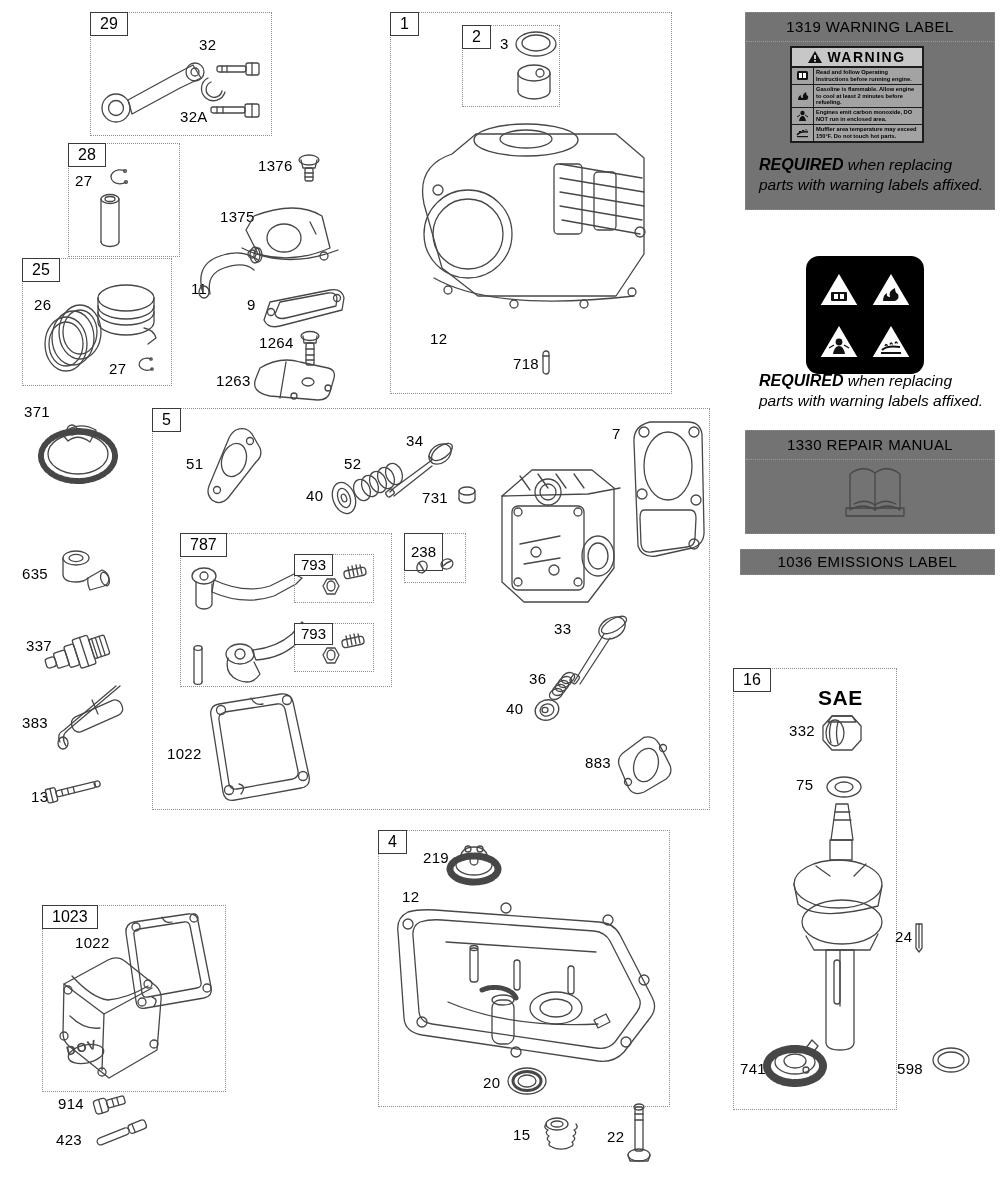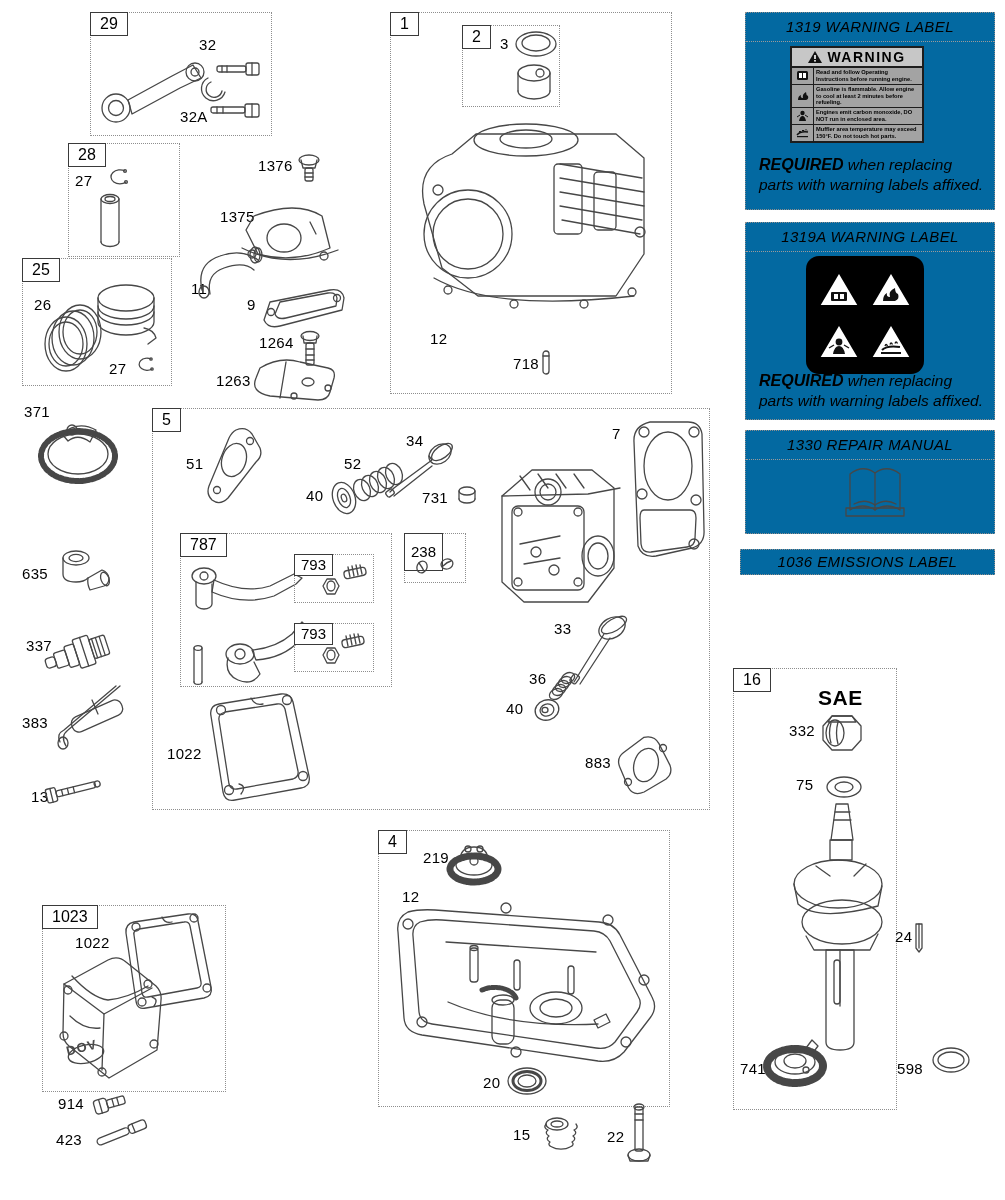--- a/index.html
+++ b/index.html
@@ -5,21 +5,21 @@
   html,body{margin:0;padding:0;background:#fff;}
   body{font-family:"Liberation Sans", sans-serif;color:#000;}
   #canvas{position:relative;width:1005px;height:1200px;background:#fff;overflow:hidden;}
   .gbox{position:absolute;border:1px dotted #8e8e8e;background:transparent;}
   .tag{position:absolute;top:-1px;left:-1px;background:#fff;border:1px solid #3a3a3a;
        padding:1px 9px;font-size:16px;line-height:20px;}
   .co{position:absolute;font-size:15px;letter-spacing:.3px;white-space:nowrap;}
   .part{position:absolute;overflow:visible;}
   .part path,.part rect,.part circle,.part ellipse,.part line,.part polygon,.part polyline
        {fill:none;stroke:#474747;stroke-width:1.3;stroke-linejoin:round;stroke-linecap:round;}
-  .panel{position:absolute;border:1px dotted #8e8e8e;background:#0369a1;font-style:italic;}
+  .panel{position:absolute;border:1px dotted #8e8e8e;background:#737373;}
   .ptitle{text-align:center;font-size:15px;letter-spacing:.4px;padding:5px 0 6px;
           border-bottom:1px dotted #9a9a9a;}
   .ptitle-only{text-align:center;font-size:15px;letter-spacing:.4px;padding:3px 0;}
   .req{position:absolute;font-style:italic;font-size:15.5px;line-height:1.32;margin-top:8px;}
   .req b{font-size:16px;}
   .sticker{position:absolute;border:2px solid #1d1d1d;background:#a3a3a3;}
   .shead{display:flex;align-items:center;justify-content:center;gap:5px;
          background:#c7c7c7;border-bottom:2px solid #1d1d1d;font-weight:bold;
          font-size:14px;letter-spacing:1.5px;padding:1px 2px;}
   .srow{display:flex;border-bottom:1px solid #1d1d1d;}
@@ -262,23 +262,20 @@
             <rect x="1" y="9" width="11" height="1.2" fill="#111"></rect>
           </svg>
       </div>
       <div class="stext">Muffler area temperature may exceed 150°F. Do not touch hot parts.</div>
     </div>
   </div>
   <div class="req" style="left:759px;top:146px;width:226px">
     <b>REQUIRED</b><span> when replacing parts with warning labels affixed.</span>
   </div>
 
-  <div class="panel" style="left:745px;top:222px;width:248px;height:196px">
-    <div class="ptitle">1319A WARNING LABEL</div>
-  </div>
   <div class="blackpanel" style="left:806px;top:256px;width:100px;height:100px">
     <svg class="pict" width="44" height="38" viewBox="0 0 44 38">
       <polygon points="22,2 42,36 2,36" fill="#fff" stroke="#000" stroke-width="2" stroke-linejoin="round"></polygon>
       <rect x="14" y="22" width="16" height="9" rx="1" fill="#111"></rect>
         <rect x="17" y="24" width="4" height="5" fill="#fff"></rect>
         <rect x="23" y="24" width="4" height="5" fill="#fff"></rect>
     </svg>
     <svg class="pict" width="44" height="38" viewBox="0 0 44 38">
       <polygon points="22,2 42,36 2,36" fill="#fff" stroke="#000" stroke-width="2" stroke-linejoin="round"></polygon>
       <path d="M14,31 q0,-6 4,-8 q-1,4 3,4 q-2,-6 5,-9 q0,5 3,6 q2,5 -3,7 z" fill="#111"></path>

